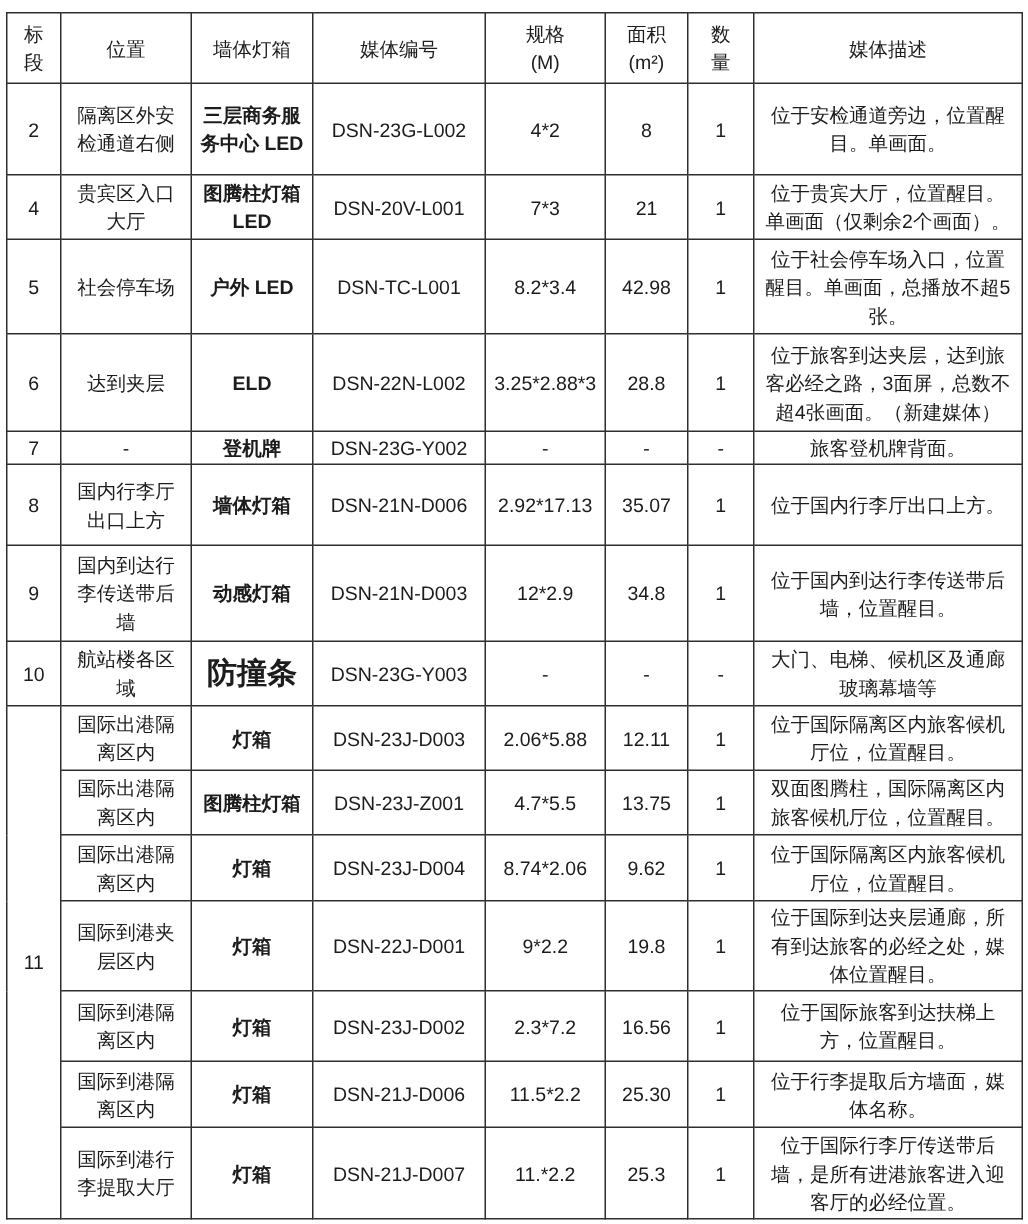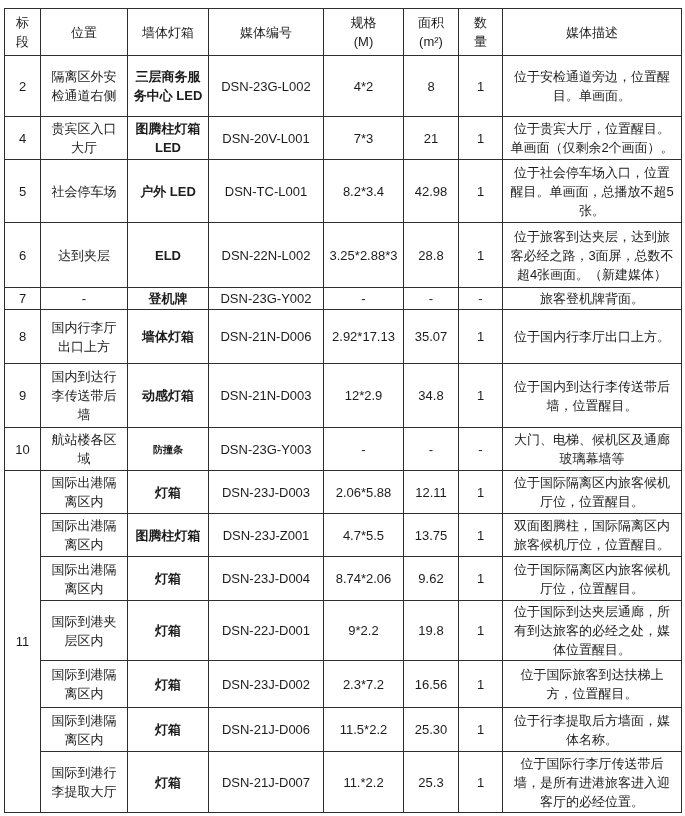--- a/index.html
+++ b/index.html
@@ -41,21 +41,21 @@
   }
   .media-table td.name-cell {
     padding: 1px 2px;
     font-weight: bold;
   }
   .media-table td.desc-cell {
     text-align: center;
     padding: 1px 7px;
   }
   .media-table td.big-text {
-    font-size: 10px;
+    font-size: 20px;
   }
 </style>
 </head>
 <body>
 
 <div class="page">
   <table class="media-table">
     <colgroup>
       <col style="width:36px">
       <col style="width:87px">

